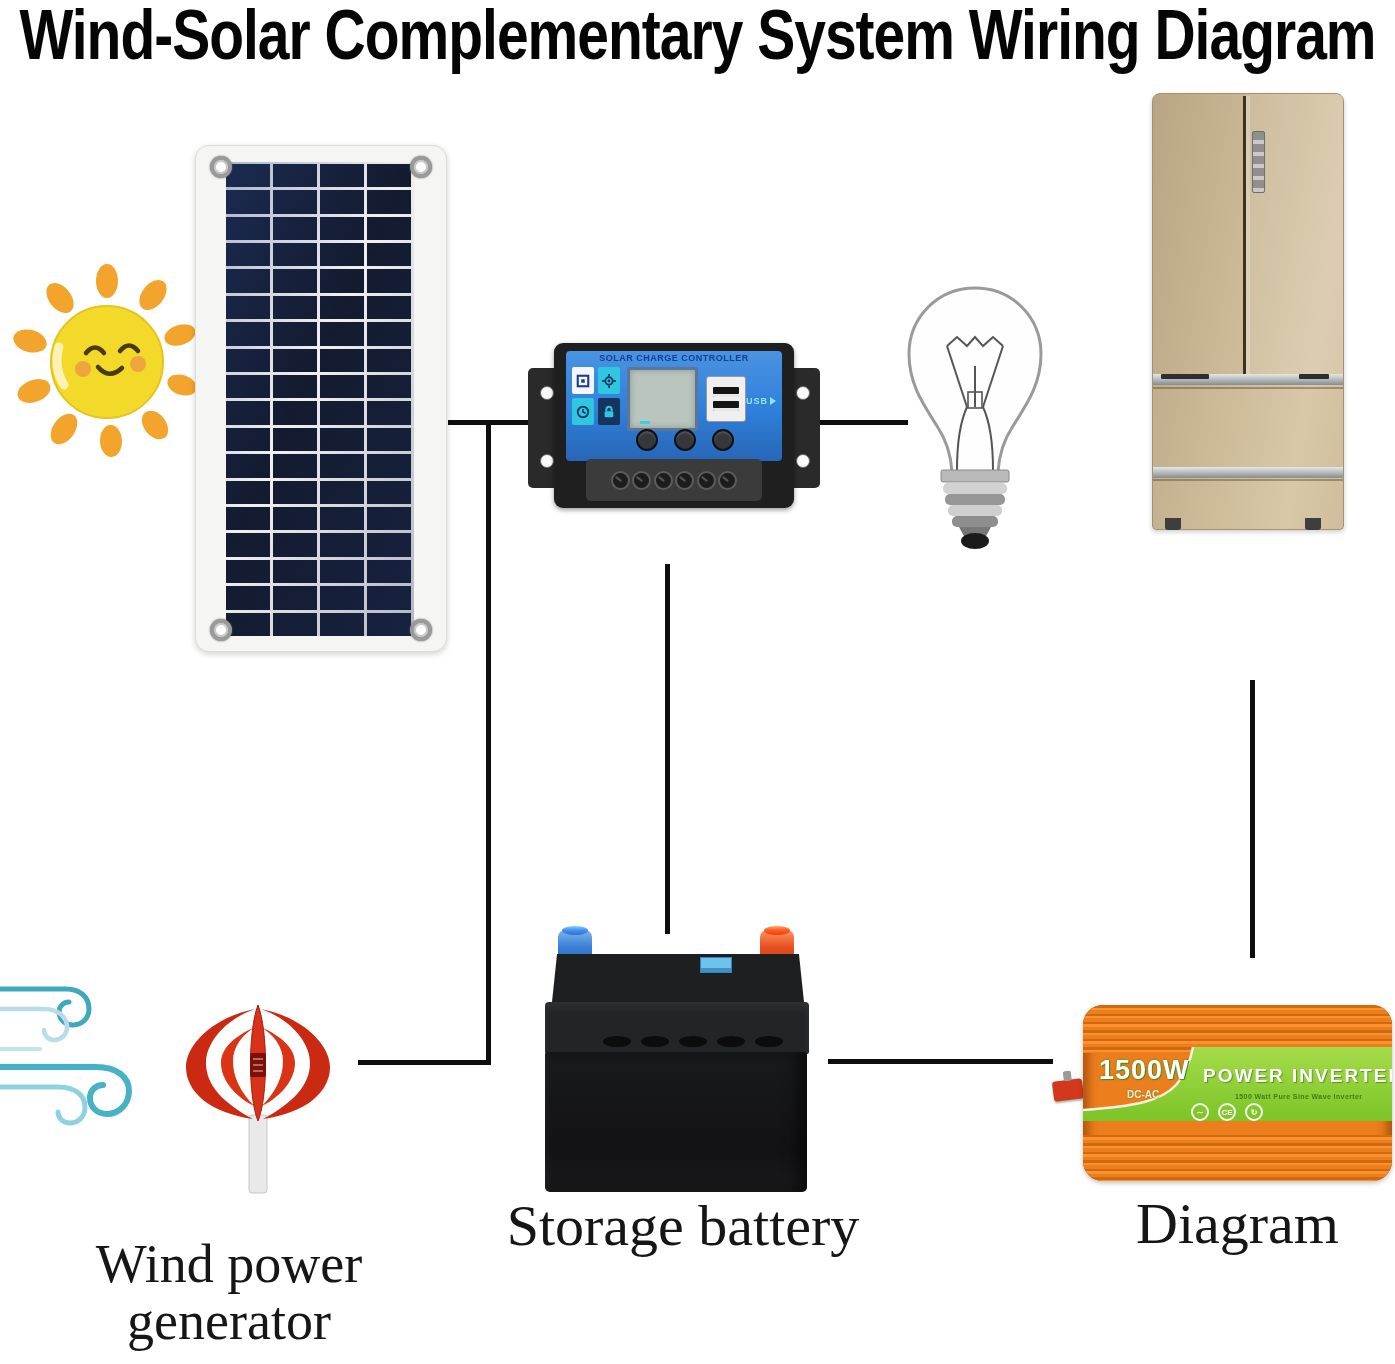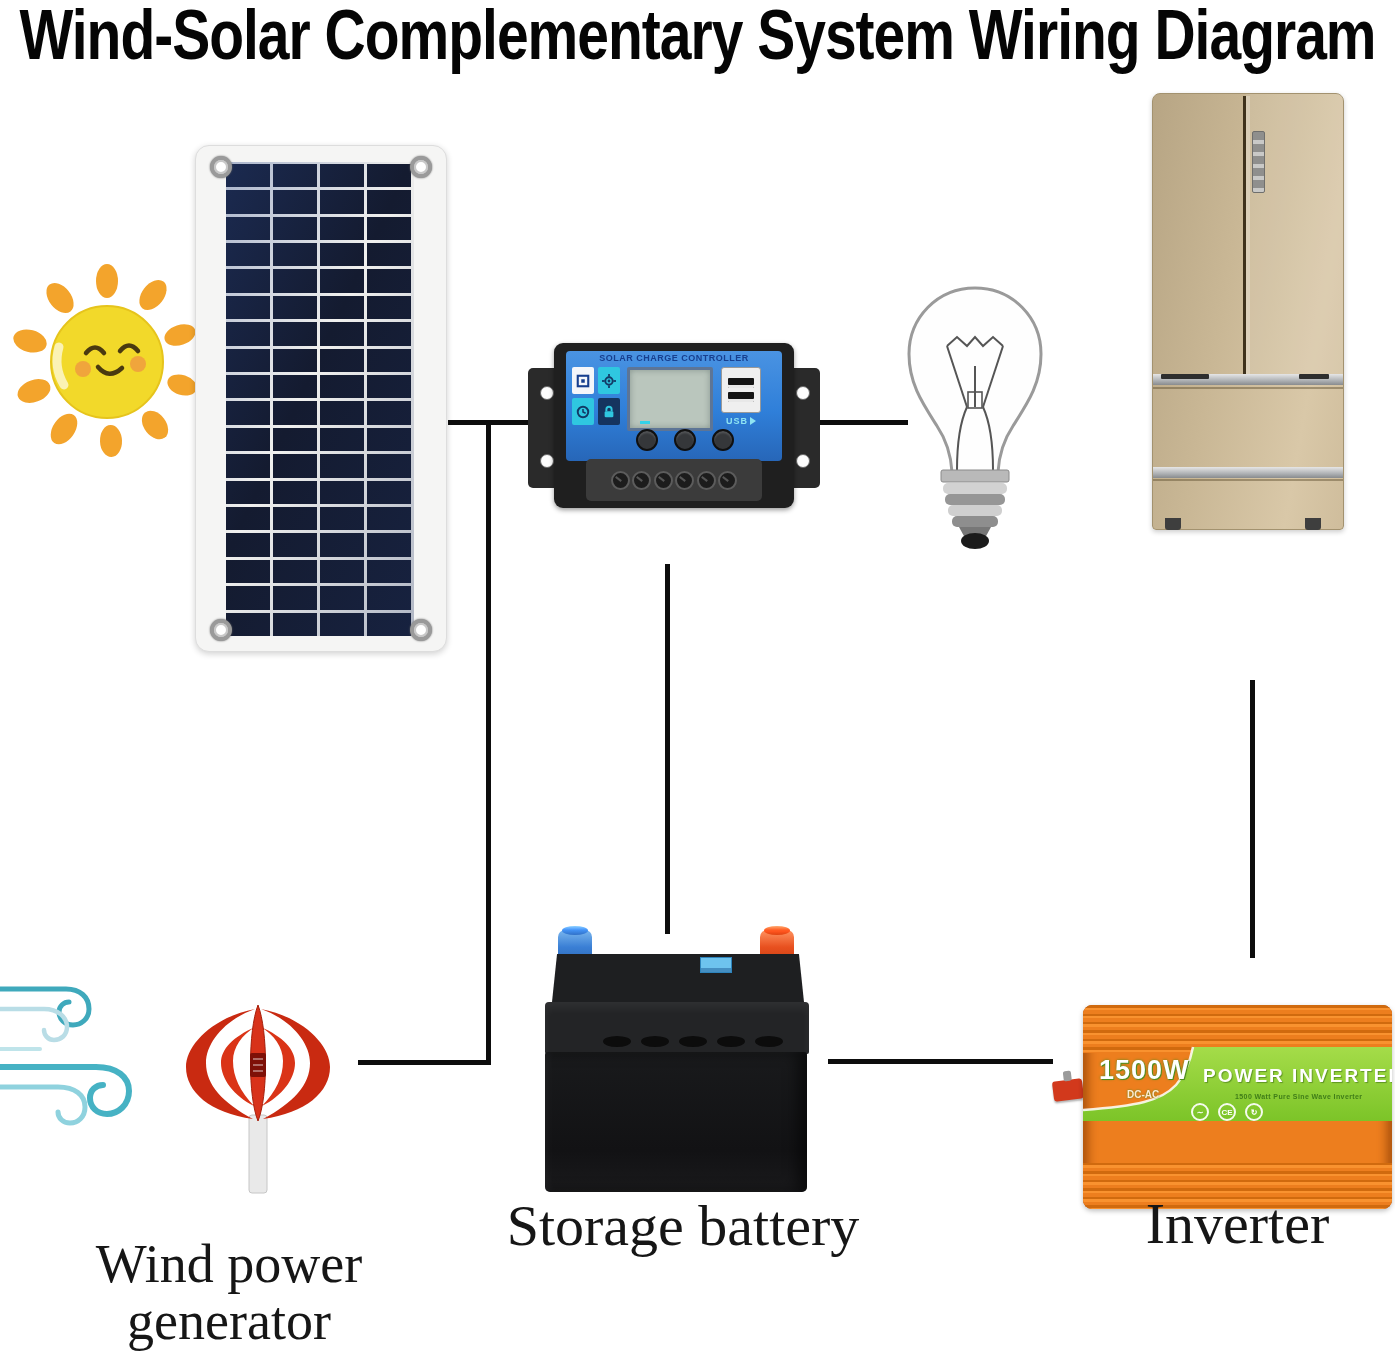--- a/index.html
+++ b/index.html
@@ -33,21 +33,21 @@
               box-shadow:0 2px 5px rgba(0,0,0,.4);}
   .ctrl .face{position:absolute;left:12px;right:12px;top:8px;height:110px;border-radius:4px;
               background:linear-gradient(180deg,#4a93e2 0%,#2f7fd9 55%,#2766b8 100%);}
   .ctrl .hdr{margin-top:2px;text-align:center;font-size:9px;font-weight:bold;color:#173f8f;letter-spacing:.5px;}
   .ctrl .row{position:absolute;left:6px;top:16px;right:6px;display:flex;}
   .tiles{display:grid;grid-template-columns:22px 22px;grid-template-rows:27px 27px;gap:4px;}
   .tile{border-radius:2px;display:flex;align-items:center;justify-content:center;}
   .tile.t-white{background:#f4f6fa;} .tile.t-teal{background:#2fc7e0;} .tile.t-navy{background:#15345f;}
   .lcd{width:80px;height:58px;margin-left:7px;background:#bac6bd;border:3px solid #5d7596;border-radius:2px;
        box-shadow:inset 0 0 6px rgba(40,60,60,.35);}
-  .usb-col{margin-left:8px;display:flex;flex-direction:column;align-items:center;}
+  .usb-col{margin-left:8px;display:flex;flex-direction:row;align-items:center;}
   .usb-block{width:38px;height:44px;background:#efefef;border-radius:3px;border:1px solid #999;
              display:flex;flex-direction:column;align-items:center;justify-content:center;gap:4px;}
   .usb-slot{width:26px;height:10px;background:#141414;border-radius:1px;box-shadow:inset 0 -3px 0 #e8e8e8;}
   .usb-txt{margin-top:3px;font-size:9px;font-weight:bold;color:#8fe4f2;letter-spacing:1px;display:flex;align-items:center;gap:2px;}
   .usb-arrow{width:0;height:0;border-left:6px solid #8fe4f2;border-top:4px solid transparent;border-bottom:4px solid transparent;}
   .btnrow{position:absolute;left:70px;top:78px;display:flex;gap:16px;}
   .btn{width:18px;height:18px;border-radius:50%;background:#35373a;border:2px solid #101010;box-shadow:inset 0 2px 2px rgba(255,255,255,.15);}
   .btn-tick{position:absolute;top:-8px;left:4px;width:10px;height:3px;background:#35d2e8;border-radius:1px;}
   .termstrip{position:absolute;left:32px;right:32px;bottom:7px;height:42px;background:#3b3b3b;border-radius:5px;
              display:flex;align-items:center;justify-content:space-evenly;padding:0 22px;}
@@ -75,21 +75,21 @@
   .bat-cover{position:absolute;left:14px;top:28px;width:252px;height:48px;background:#1e1f21;
              clip-path:polygon(2% 0,98% 0,100% 100%,0 100%);}
   .bat-sticker{position:absolute;left:162px;top:31px;width:30px;height:14px;background:#6ec3ee;border:1px solid #2e84bc;
                box-shadow:inset 0 -4px 0 rgba(20,80,140,.45);}
   .bat-ledge{position:absolute;left:7px;top:76px;width:264px;height:52px;background:#232426;border-radius:4px 4px 2px 2px;
              box-shadow:inset 0 6px 8px rgba(255,255,255,.06);}
   .notch{position:absolute;top:34px;width:28px;height:11px;background:#0c0c0c;border-radius:50%;}
   .bat-body{position:absolute;left:7px;top:126px;width:262px;height:140px;background:linear-gradient(180deg,#191a1c 0%,#121214 70%,#1a1a1c 100%);
             border-radius:3px 3px 5px 5px;box-shadow:inset -10px 0 14px rgba(0,0,0,.5), inset 4px 0 6px rgba(255,255,255,.04);}
   
-  .inv{position:absolute;left:1083px;top:1005px;width:309px;height:204px;background:#ed7e1e;border-radius:9px;
+  .inv{position:absolute;left:1083px;top:1005px;width:309px;height:176px;background:#ed7e1e;border-radius:20px;
        overflow:hidden;box-shadow:inset 6px 0 8px rgba(120,50,0,.5), inset -6px 0 8px rgba(120,50,0,.5), 0 2px 5px rgba(0,0,0,.25);}
   .fins{position:absolute;left:0;width:100%;
         background:repeating-linear-gradient(180deg,#d06a0e 0 2.5px,#f9922f 2.5px 5px,#ed7e1e 5px 8.5px);}
   .inv-band{position:absolute;left:0;top:0;}
   .inv-power{position:absolute;left:16px;top:50px;font-size:27px;font-weight:bold;color:#fff;letter-spacing:1px;
              text-shadow:0 0 3px #4e8d1e,1px 1px 0 #4e8d1e;}
   .inv-mode{position:absolute;left:44px;top:84px;font-size:10px;font-weight:bold;color:#ffe9d2;text-shadow:0 0 2px #4e8d1e;}
   .inv-name{position:absolute;left:120px;top:60px;font-size:19px;font-weight:bold;color:#fff;letter-spacing:2px;white-space:nowrap;
             text-shadow:1px 1px 1px rgba(60,110,20,.6);}
   .inv-sub{position:absolute;left:152px;top:88px;font-size:7px;font-weight:bold;color:#3f7d18;letter-spacing:.4px;white-space:nowrap;}
@@ -299,21 +299,21 @@
     <div class="inv-power">1500W</div>
     <div class="inv-mode">DC-AC</div>
     <div class="inv-name">POWER INVERTER</div>
     <div class="inv-sub">1500 Watt Pure Sine Wave Inverter</div>
     <div class="badges">
       <span class="badge">∼</span>
       <span class="badge">CE</span>
       <span class="badge">↻</span>
     </div>
   </div>
-  <div class="lbl" style="left:1085px;top:1194px;width:305px;font-size:58px">Inverter</div>
+  <div class="lbl" style="left:1085px;top:1194px;width:305px;font-size:58px">Diagram</div>
 
   <svg class="art" style="left:0;top:975px" width="180" height="155" viewBox="0 0 180 155">
     <g fill="none" stroke-linecap="round">
       <path d="M0 14 H66 C80 14 89 22 89 34 C89 44 81 50 73 50 C65 50 59 44 59 37 C59 31 64 27 69 27" stroke="#3fa9bc" stroke-width="5"></path>
       <path d="M0 34 H44 C58 34 67 42 67 52 C67 60 61 65 54 65 C48 65 44 60 44 55" stroke="#b9dde6" stroke-width="4.5"></path>
       <path d="M0 92 H96 C117 92 129 102 129 116 C129 130 118 139 107 139 C97 139 90 132 90 123 C90 115 96 110 103 110" stroke="#46b2c4" stroke-width="6"></path>
       <path d="M0 112 H58 C75 112 85 120 85 132 C85 142 78 148 70 148 C63 148 58 143 58 137" stroke="#8fd2de" stroke-width="5"></path>
       <path d="M0 74 H40" stroke="#bfe4ea" stroke-width="4"></path>
     </g>
   </svg>

